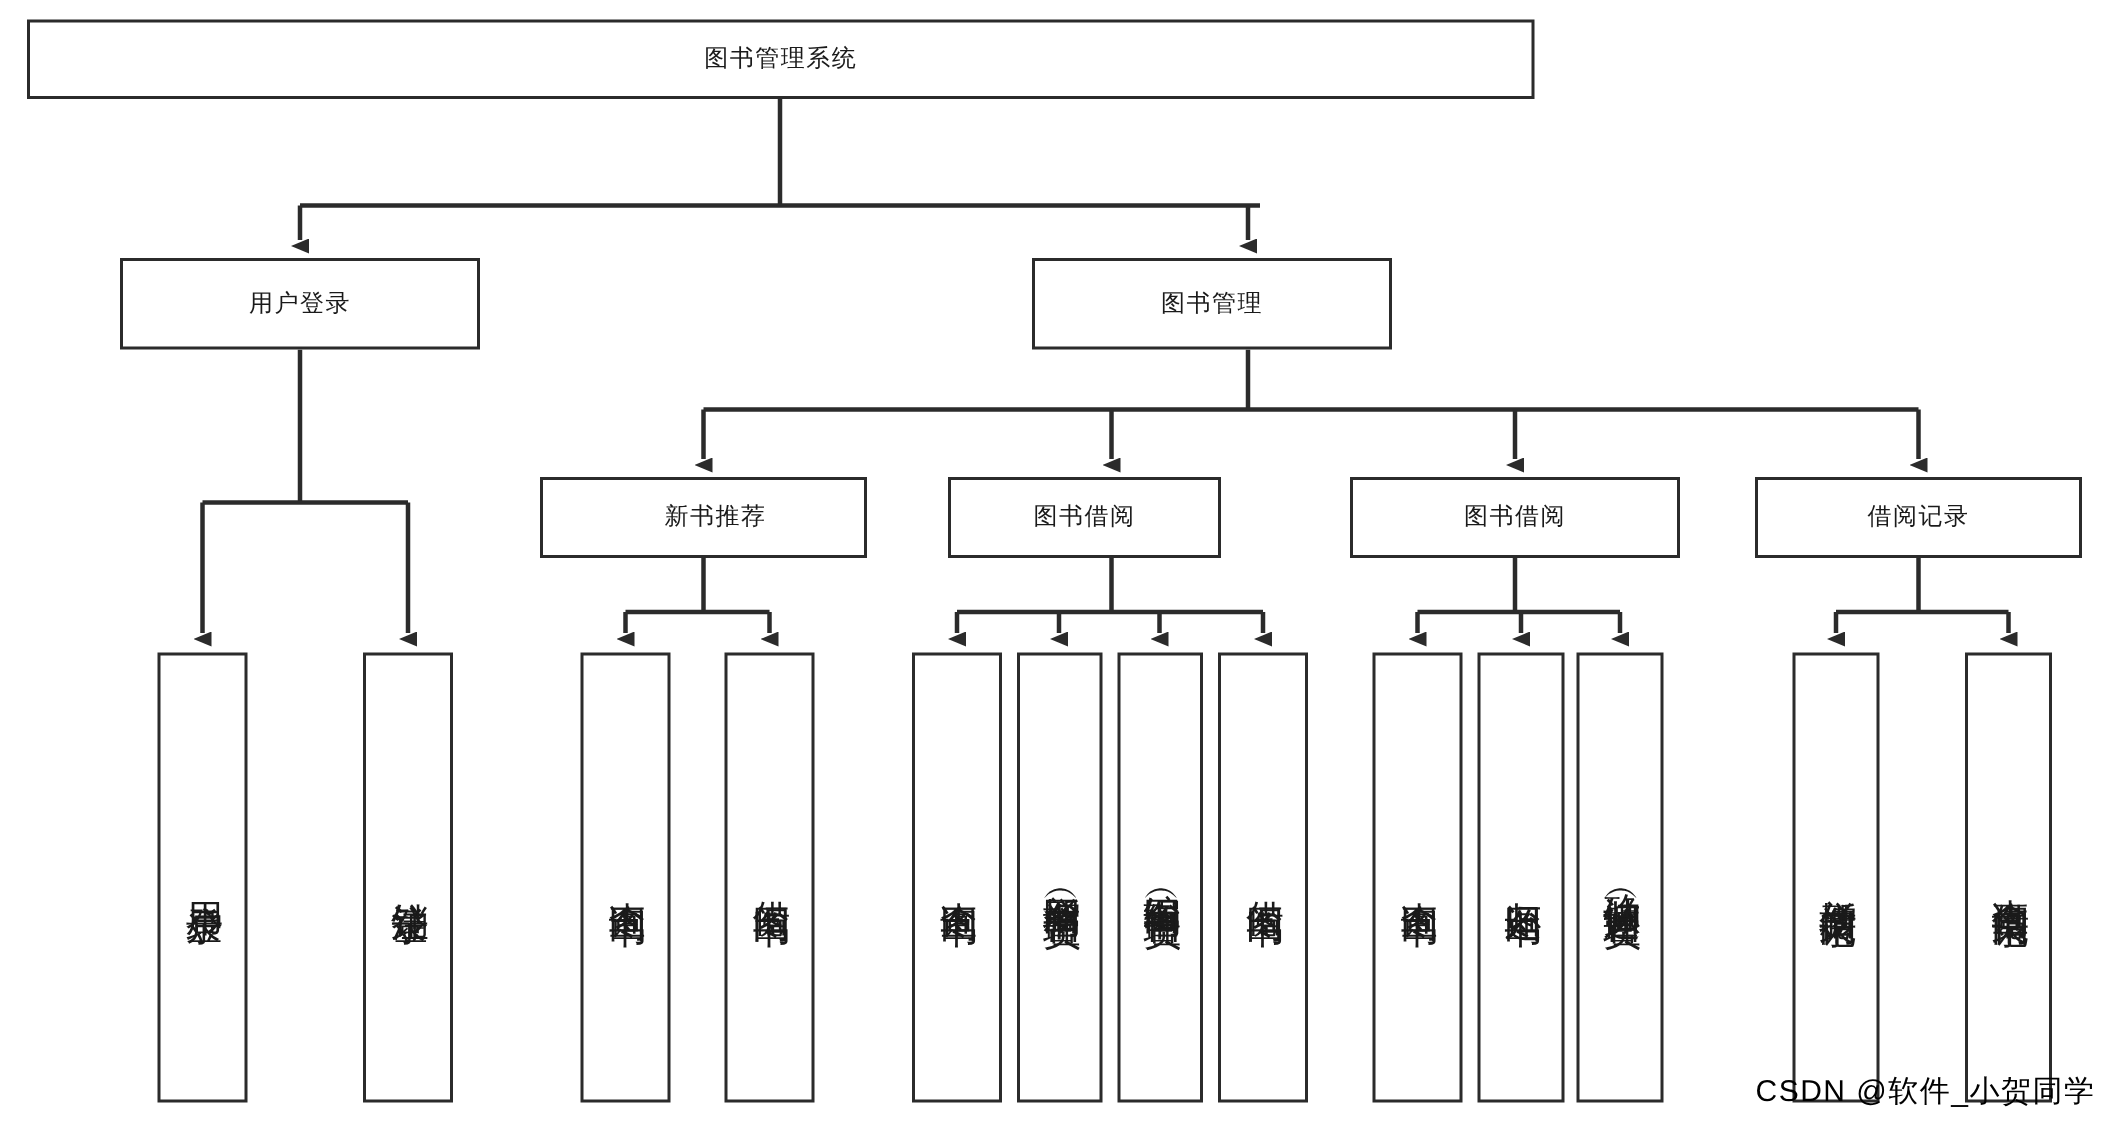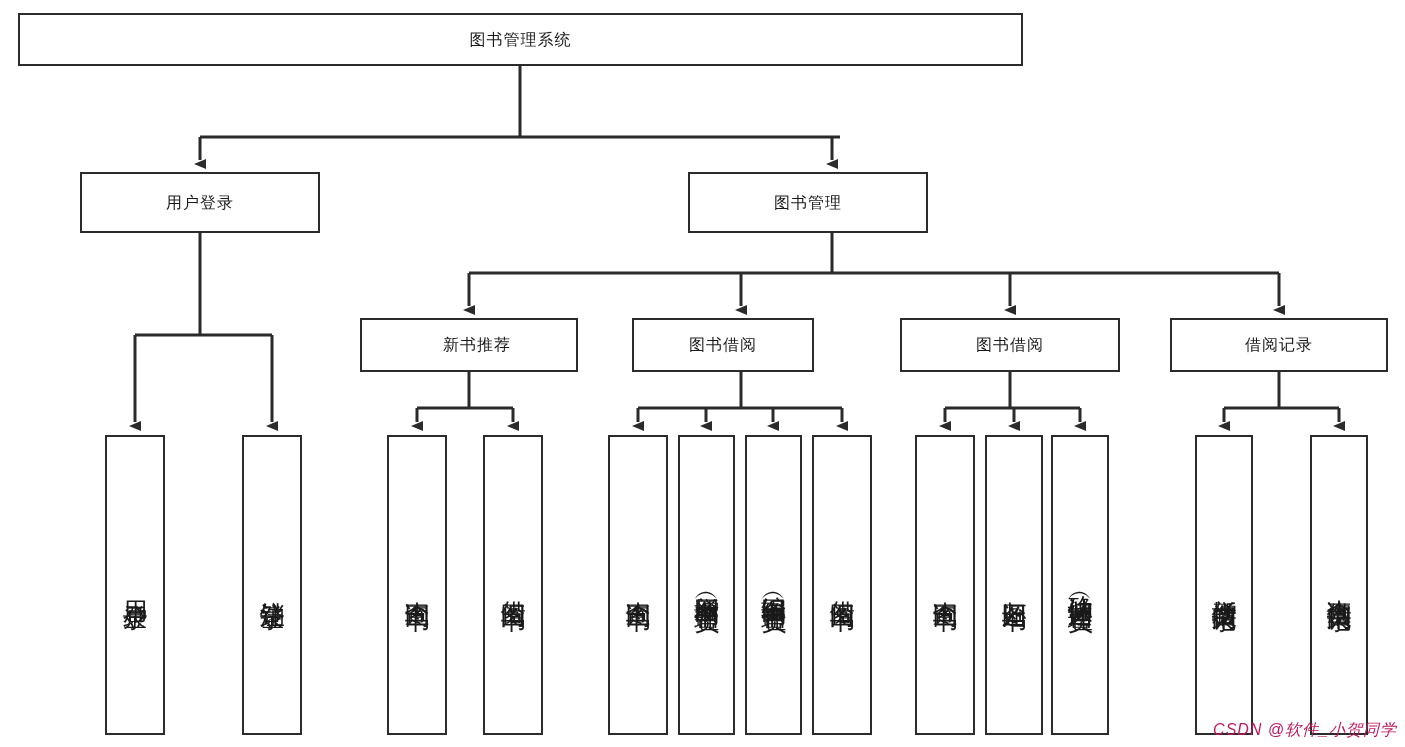--- a/index.html
+++ b/index.html
@@ -51,26 +51,25 @@
   .node.vert .vtext {
     writing-mode: vertical-rl;
     text-orientation: upright;
     display: block;
     text-align: center;
   }
   .watermark {
     position: absolute;
     right: 8px;
     bottom: 6px;
-    font-size: 16px;
-    color: #be185d;
+    font-size: 20px;
+    color: #000000;
     letter-spacing: 1px;
     white-space: nowrap;
     user-select: none;
-    font-style: italic;
   }
 </style>
 </head>
 <body>
 
 <div id="stage">
 
   <svg id="wires" viewBox="0 0 1405 747" width="1405" height="747" xmlns="http://www.w3.org/2000/svg">
     <defs>
       <marker id="arrow" markerWidth="10" markerHeight="12" refX="1" refY="6" orient="auto" markerUnits="userSpaceOnUse">

